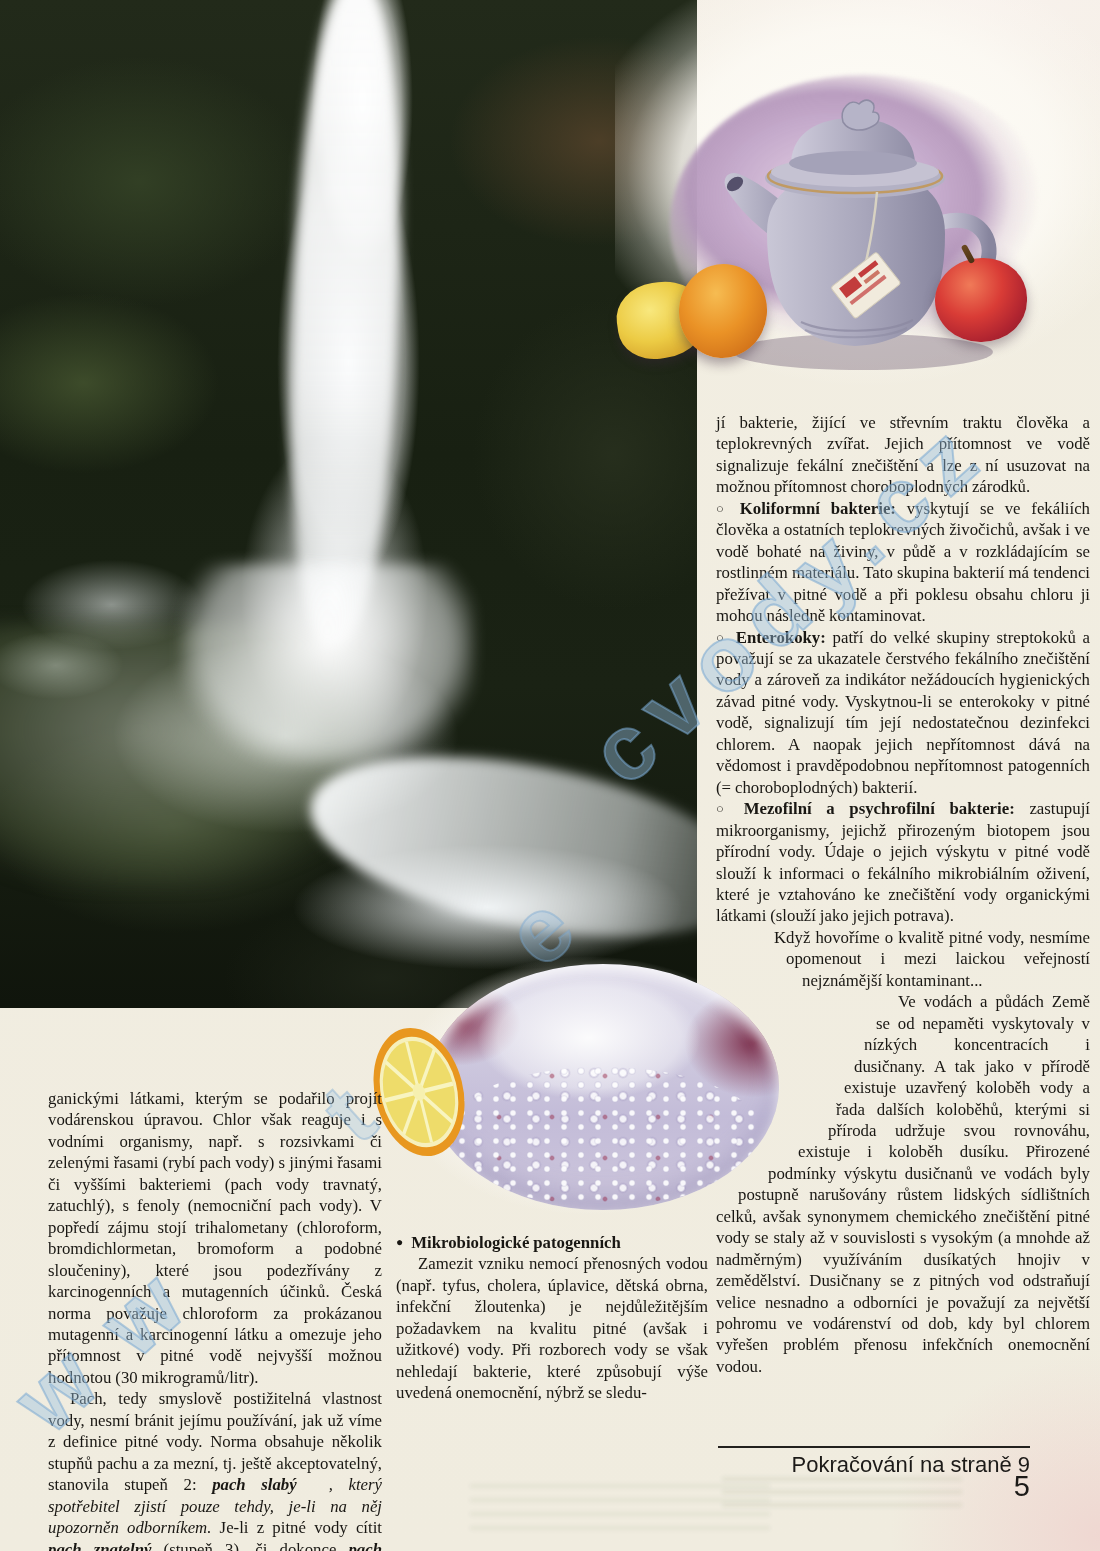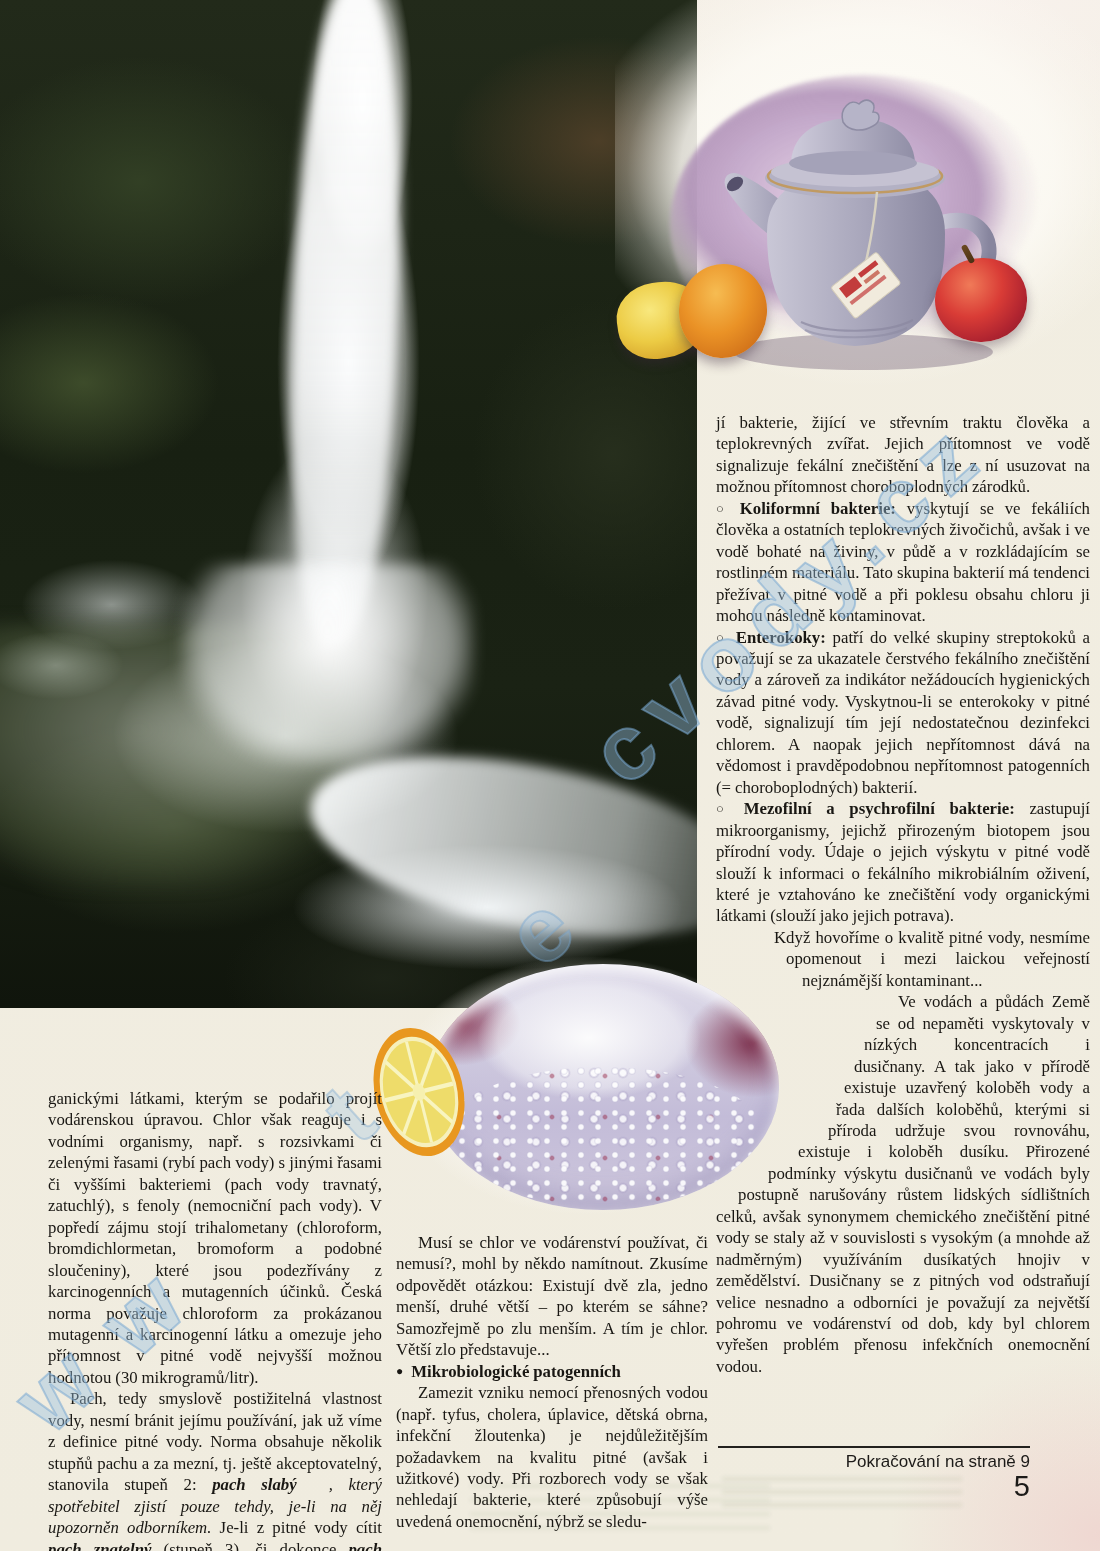--- a/index.html
+++ b/index.html
@@ -99,21 +99,21 @@
   .bi{font-weight:bold;font-style:italic;}
   .it{font-style:italic;margin-left:32px;}
   .bullet-head{font-weight:bold;}
   .b-filled{font-size:12px;vertical-align:2px;margin-right:8px;}
   .b-open{font-size:13px;vertical-align:1px;margin-right:9px;}
   .fl{float:left;clear:left;height:21.45px;}
 
   
   .foot-rule{position:absolute;left:718px;top:1446px;width:312px;height:2px;background:#23211e;z-index:12;}
   .continuation{position:absolute;left:718px;top:1452px;width:312px;text-align:right;
-    font-family:"Liberation Sans","DejaVu Sans",sans-serif;font-size:17px;color:#1c1a18;z-index:12;}
+    font-family:"Liberation Sans","DejaVu Sans",sans-serif;font-size:22px;color:#1c1a18;z-index:12;}
   .pagenum{position:absolute;left:960px;top:1470px;width:70px;text-align:right;
     font-family:"Liberation Sans","DejaVu Sans",sans-serif;font-size:29px;color:#1c1a18;z-index:12;}
 
   
   .ghost{position:absolute;opacity:.8;filter:blur(2px);z-index:3;}
   .g1{left:722px;top:1470px;width:240px;height:46px;
     background:repeating-linear-gradient(0deg, rgba(112,132,92,0) 0 9px, rgba(112,132,92,.16) 9px 13px);}
   .g2{left:470px;top:1482px;width:300px;height:58px;
     background:repeating-linear-gradient(0deg, rgba(118,138,100,0) 0 10px, rgba(118,138,100,.13) 10px 14px);}
 </style>
@@ -199,21 +199,20 @@
     <span class="wm-f2">t</span>
     <span class="wm-f3">e</span>
   </div>
 
   <div class="col col-left">
     <p class="noind">ganickými látkami, kterým se podařilo projít vodárenskou úpravou. Chlor však reaguje i s vodními organismy, např. s rozsivkami či zelenými řasami (rybí pach vody) s jinými řasami či vyššími bakteriemi (pach vody travnatý, zatuchlý), s fenoly (nemocniční pach vody). V popředí zájmu stojí trihalometany (chloroform, bromdichlormetan, bromoform a podobné sloučeniny), které jsou podezřívány z karcinogenních a mutagenních účinků. Česká norma považuje chloroform za prokázanou mutagenní a karcinogenní látku a omezuje jeho přítomnost v pitné vodě nejvyšší možnou hodnotou (30 mikrogramů/litr).</p>
     <p><span>Pach, tedy smyslově postižitelná vlastnost vody, nesmí bránit jejímu používání, jak už víme z definice pitné vody. Norma obsahuje několik stupňů pachu a za mezní, tj. ještě akceptovatelný, stanovila stupeň 2: </span><span class="bi">pach slabý</span><span class="it">, který spotřebitel zjistí pouze tehdy, je-li na něj upozorněn odborníkem.</span><span> Je-li z pitné vody cítit </span><span class="bi">pach znatelný</span><span> (stupeň 3), či dokonce </span><span class="bi">pach zřetelný</span><span> (stupeň 4), nevyhovuje již taková voda normě a lze ji samozřejmě označit za nekvalitní.</span></p>
   </div>
 
   <div class="col col-mid">
-    <p>Musí se chlor ve vodárenství používat, či nemusí?, mohl by někdo namítnout. Zkusíme odpovědět otázkou: Existují dvě zla, jedno menší, druhé větší – po kterém se sáhne? Samozřejmě po zlu menším. A tím je chlor. Větší zlo představuje...</p>
     <p class="bullet-head noind"><span class="b-filled">●</span><span>Mikrobiologické patogenních</span></p>
     <p>Zamezit vzniku nemocí přenosných vodou (např. tyfus, cholera, úplavice, dětská obrna, infekční žloutenka) je nejdůležitějším požadavkem na kvalitu pitné (avšak i užitkové) vody. Při rozborech vody se však nehledají bakterie, které způsobují výše uvedená onemocnění, nýbrž se sledu-</p>
   </div>
 
   <div class="col col-right">
     <p class="noind">jí bakterie, žijící ve střevním traktu člověka a teplokrevných zvířat. Jejich přítomnost ve vodě signalizuje fekální znečištění a lze z ní usuzovat na možnou přítomnost choroboplodných zárodků.</p>
     <p class="noind"><span class="b-open">○</span><b>Koliformní bakterie:</b> <span>vyskytují se ve fekáliích člověka a ostatních teplokrevných živočichů, avšak i ve vodě bohaté na živiny, v půdě a v rozkládajícím se rostlinném materiálu. Tato skupina bakterií má tendenci přežívat v pitné vodě a při poklesu obsahu chloru ji mohou následně kontaminovat.</span></p>
     <p class="noind"><span class="b-open">○</span><b>Enterokoky:</b> <span>patří do velké skupiny streptokoků a považují se za ukazatele čerstvého fekálního znečištění vody a zároveň za indikátor nežádoucích hygienických závad pitné vody. Vyskytnou-li se enterokoky v pitné vodě, signalizují tím její nedostatečnou dezinfekci chlorem. A naopak jejich nepřítomnost dává na vědomost i pravděpodobnou nepřítomnost patogenních (= choroboplodných) bakterií.</span></p>
     <p class="noind"><span class="b-open">○</span><b>Mezofilní a psychrofilní bakterie:</b> <span>zastupují mikroorganismy, jejichž přirozeným biotopem jsou přírodní vody. Údaje o jejich výskytu v pitné vodě slouží k informaci o fekálního mikrobiálním oživení, které je vztahováno ke znečištění vody organickými látkami (slouží jako jejich potrava).</span></p>
     <p><span class="fl" style="width:0"></span><span class="fl" style="width:36px"></span><span class="fl" style="width:70px"></span><span class="fl" style="width:86px"></span><span class="fl" style="width:160px"></span><span class="fl" style="width:148px"></span><span class="fl" style="width:138px"></span><span class="fl" style="width:128px"></span><span class="fl" style="width:120px"></span><span class="fl" style="width:112px"></span><span class="fl" style="width:82px"></span><span class="fl" style="width:52px"></span><span class="fl" style="width:22px"></span><span>Když hovoříme o kvalitě pitné vody, nesmíme opomenout i mezi laickou veřejností nejznámější kontaminant...</span></p>

